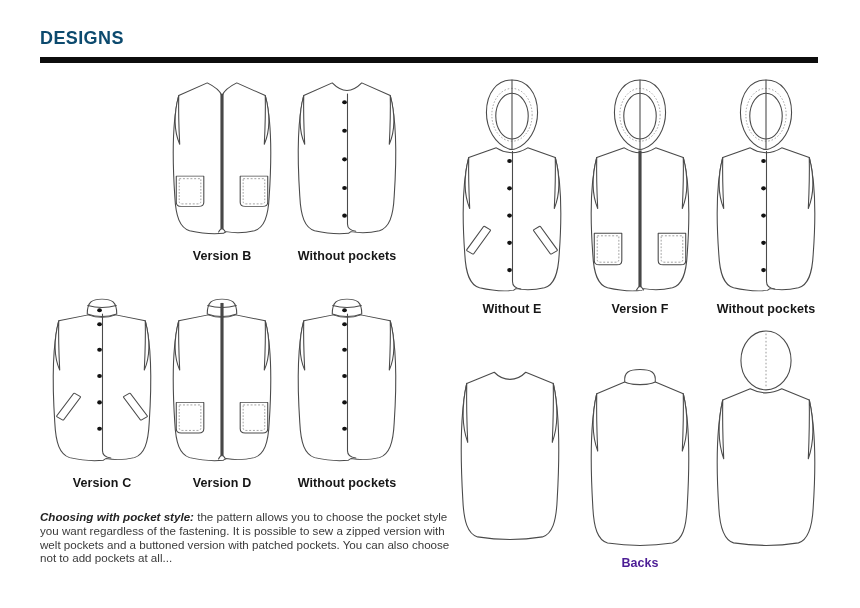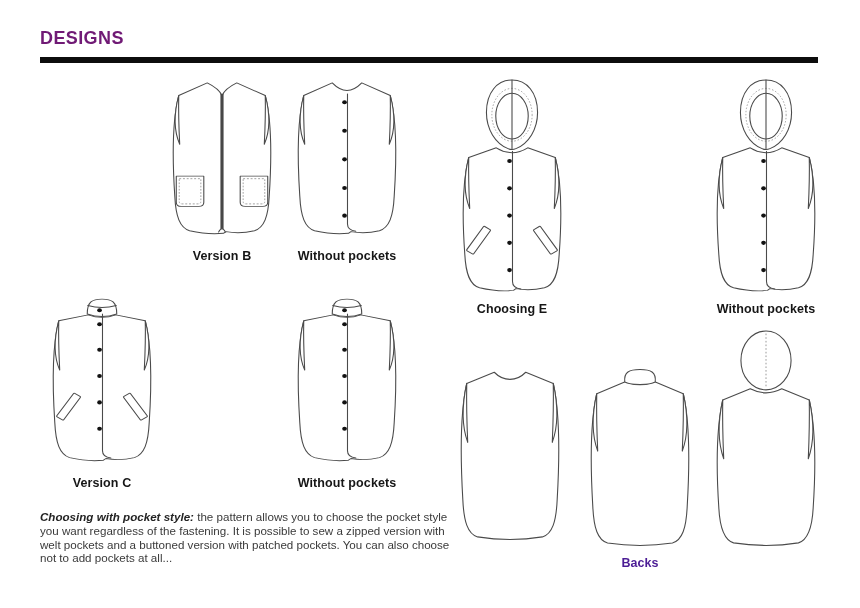--- a/index.html
+++ b/index.html
@@ -2,21 +2,21 @@
 <html><head>
 <meta charset="utf-8">
 <style>
   html,body{margin:0;padding:0;background:#fff;}
   #page{
     position:relative;width:860px;height:608px;background:#ffffff;
     font-family:"Liberation Sans","DejaVu Sans",sans-serif;overflow:hidden;
   }
   #title{
     position:absolute;left:40px;top:28px;margin:0;
-    font-size:18px;font-weight:bold;letter-spacing:0.4px;color:#701a75;
+    font-size:18px;font-weight:bold;letter-spacing:0.4px;color:#0c4a6e;
   }
   #title-rule{
     position:absolute;left:40px;top:57px;width:778px;height:6px;background:#0d0d0d;
   }
   .figure{position:absolute;}
   .figure svg{display:block;}
   .caption{
     margin-top:9px;text-align:center;font-size:12.5px;font-weight:bold;color:#161616;
     letter-spacing:0.1px;white-space:nowrap;
   }
@@ -88,20 +88,38 @@
           <path d="M 60.5 20 L 60.5 181 Q 60.5 188.5 69 189.5" fill="none" stroke="#4a4a4a" stroke-width="1.1" stroke-linejoin="round" stroke-linecap="round"></path>
           <circle cx="57.5" cy="15.5" r="2.4" fill="#121212"></circle>
           <circle cx="57.5" cy="32" r="2.4" fill="#121212"></circle>
           <circle cx="57.5" cy="62" r="2.4" fill="#121212"></circle>
           <circle cx="57.5" cy="93" r="2.4" fill="#121212"></circle>
           <circle cx="57.5" cy="124" r="2.4" fill="#121212"></circle>
           <circle cx="57.5" cy="155" r="2.4" fill="#121212"></circle>
         </svg>
       </div>
     <div class="caption">Version C</div>
+  </div>
+  <div class="figure" style="left:163px;top:297px">
+    <div class="art">
+        <svg width="118" height="170" viewBox="0 0 120 200" preserveAspectRatio="none" xmlns="http://www.w3.org/2000/svg">
+          <path d="M 16 28 L 46 21 Q 60 27 74 21 L 104 28 C 110 55 111 95 108 148 C 107 172 103 185 93 189 Q 78 193 64 190 L 61.5 192 Q 46 194 27 189 C 17 185 13 172 12 148 C 9 95 10 55 16 28 Z" fill="#fff" stroke="#4a4a4a" stroke-width="1.1" stroke-linejoin="round" stroke-linecap="round"></path>
+          <path d="M 16 28 C 11 50 11 70 17 86 C 16.2 68 15.6 48 16 28 Z" fill="#fff" stroke="#4a4a4a" stroke-width="1.1" stroke-linejoin="round" stroke-linecap="round"></path>
+          <path d="M 104 28 C 109 50 109 70 103 86 C 103.8 68 104.4 48 104 28 Z" fill="#fff" stroke="#4a4a4a" stroke-width="1.1" stroke-linejoin="round" stroke-linecap="round"></path>
+          <path d="M 45 20 C 45 5.5 50 2.5 60 2.5 C 70 2.5 75 5.5 75 20 Q 60 26 45 20 Z" fill="#fff" stroke="#4a4a4a" stroke-width="1.1" stroke-linejoin="round" stroke-linecap="round"></path>
+          <path d="M 45.5 10 Q 60 14.5 74.5 10" fill="none" stroke="#4a4a4a" stroke-width="1.1" stroke-linejoin="round" stroke-linecap="round"></path>
+          <path d="M 13.5 124 L 41.5 124 L 41.5 155 Q 41.5 160 36.5 160 L 18.5 160 Q 13.5 160 13.5 155 Z" fill="#fff" stroke="#4a4a4a" stroke-width="1.1" stroke-linejoin="round" stroke-linecap="round"></path>
+          <path d="M 16.5 127 L 38.5 127 L 38.5 154 Q 38.5 157 35.5 157 L 19.5 157 Q 16.5 157 16.5 154 Z" fill="none" stroke="#8f8f8f" stroke-width="0.9" stroke-dasharray="2 1.8"></path>
+          <path d="M 78.5 124 L 106.5 124 L 106.5 155 Q 106.5 160 101.5 160 L 83.5 160 Q 78.5 160 78.5 155 Z" fill="#fff" stroke="#4a4a4a" stroke-width="1.1" stroke-linejoin="round" stroke-linecap="round"></path>
+          <path d="M 81.5 127 L 103.5 127 L 103.5 154 Q 103.5 157 100.5 157 L 84.5 157 Q 81.5 157 81.5 154 Z" fill="none" stroke="#8f8f8f" stroke-width="0.9" stroke-dasharray="2 1.8"></path>
+          <line x1="60" y1="7" x2="60" y2="188" stroke="#474747" stroke-width="3.2"></line>
+          <path d="M 56.5 190.6 Q 60 182.5 63.5 190.6" fill="#fff" stroke="#4a4a4a" stroke-width="1.1" stroke-linejoin="round" stroke-linecap="round"></path>
+        </svg>
+      </div>
+    <div class="caption">Version D</div>
   </div>
   <div class="figure" style="left:288px;top:297px">
     <div class="art">
         <svg width="118" height="170" viewBox="0 0 120 200" preserveAspectRatio="none" xmlns="http://www.w3.org/2000/svg">
           <path d="M 16 28 L 46 21 Q 60 27 74 21 L 104 28 C 110 55 111 95 108 148 C 107 172 103 185 93 189 Q 78 193 64 190 L 61.5 192 Q 46 194 27 189 C 17 185 13 172 12 148 C 9 95 10 55 16 28 Z" fill="#fff" stroke="#4a4a4a" stroke-width="1.1" stroke-linejoin="round" stroke-linecap="round"></path>
           <path d="M 16 28 C 11 50 11 70 17 86 C 16.2 68 15.6 48 16 28 Z" fill="#fff" stroke="#4a4a4a" stroke-width="1.1" stroke-linejoin="round" stroke-linecap="round"></path>
           <path d="M 104 28 C 109 50 109 70 103 86 C 103.8 68 104.4 48 104 28 Z" fill="#fff" stroke="#4a4a4a" stroke-width="1.1" stroke-linejoin="round" stroke-linecap="round"></path>
           <path d="M 45 20 C 45 5.5 50 2.5 60 2.5 C 70 2.5 75 5.5 75 20 Q 60 26 45 20 Z" fill="#fff" stroke="#4a4a4a" stroke-width="1.1" stroke-linejoin="round" stroke-linecap="round"></path>
           <path d="M 45.5 10 Q 60 14.5 74.5 10" fill="none" stroke="#4a4a4a" stroke-width="1.1" stroke-linejoin="round" stroke-linecap="round"></path>
           <path d="M 60.5 20 L 60.5 181 Q 60.5 188.5 69 189.5" fill="none" stroke="#4a4a4a" stroke-width="1.1" stroke-linejoin="round" stroke-linecap="round"></path>
@@ -133,21 +151,41 @@
             <rect x="-4.2" y="-16.5" width="8.4" height="33" rx="1" fill="#fff" stroke="#4a4a4a" stroke-width="1.1" stroke-linejoin="round" stroke-linecap="round"></rect>
           </g>
           <path d="M 60.5 89 L 60.5 237 Q 60.5 244.5 69 245.5" fill="none" stroke="#4a4a4a" stroke-width="1.1" stroke-linejoin="round" stroke-linecap="round"></path>
           <circle cx="57.5" cy="100" r="2.4" fill="#121212"></circle>
           <circle cx="57.5" cy="131" r="2.4" fill="#121212"></circle>
           <circle cx="57.5" cy="162" r="2.4" fill="#121212"></circle>
           <circle cx="57.5" cy="193" r="2.4" fill="#121212"></circle>
           <circle cx="57.5" cy="224" r="2.4" fill="#121212"></circle>
         </svg>
       </div>
-    <div class="caption">Choosing E</div>
+    <div class="caption">Without E</div>
+  </div>
+  <div class="figure" style="left:581px;top:73px">
+    <div class="art">
+        <svg width="118" height="220" viewBox="0 0 120 250" preserveAspectRatio="none" xmlns="http://www.w3.org/2000/svg">
+          <path d="M 16 96 L 44 85 Q 60 96 76 85 L 104 96 C 110 122 111 160 108 206 C 107 228 103 241 93 244 Q 78 248 64 245 L 61.5 247 Q 46 249 27 244 C 17 241 13 228 12 206 C 9 160 10 122 16 96 Z" fill="#fff" stroke="#4a4a4a" stroke-width="1.1" stroke-linejoin="round" stroke-linecap="round"></path>
+          <path d="M 16 96 C 11 118 11 138 17 154 C 16.2 136 15.6 116 16 96 Z" fill="#fff" stroke="#4a4a4a" stroke-width="1.1" stroke-linejoin="round" stroke-linecap="round"></path>
+          <path d="M 104 96 C 109 118 109 138 103 154 C 103.8 136 104.4 116 104 96 Z" fill="#fff" stroke="#4a4a4a" stroke-width="1.1" stroke-linejoin="round" stroke-linecap="round"></path>
+          <path d="M 60 8 C 45 8 34 22 34 45 C 34 64 43 80 56 86 Q 60 88 64 86 C 77 80 86 64 86 45 C 86 22 75 8 60 8 Z" fill="#fff" stroke="#4a4a4a" stroke-width="1.1" stroke-linejoin="round" stroke-linecap="round"></path>
+          <ellipse cx="60" cy="47.5" rx="20.5" ry="30" fill="none" stroke="#8f8f8f" stroke-width="0.9" stroke-dasharray="1.6 2"></ellipse>
+          <ellipse cx="60" cy="49" rx="16.5" ry="26" fill="#fff" stroke="#4a4a4a" stroke-width="1.1" stroke-linejoin="round" stroke-linecap="round"></ellipse>
+          <path d="M 60 8 L 60 86" fill="none" stroke="#4a4a4a" stroke-width="1.1" stroke-linejoin="round" stroke-linecap="round"></path>
+          <path d="M 13.5 182 L 41.5 182 L 41.5 213 Q 41.5 218 36.5 218 L 18.5 218 Q 13.5 218 13.5 213 Z" fill="#fff" stroke="#4a4a4a" stroke-width="1.1" stroke-linejoin="round" stroke-linecap="round"></path>
+          <path d="M 16.5 185 L 38.5 185 L 38.5 212 Q 38.5 215 35.5 215 L 19.5 215 Q 16.5 215 16.5 212 Z" fill="none" stroke="#8f8f8f" stroke-width="0.9" stroke-dasharray="2 1.8"></path>
+          <path d="M 78.5 182 L 106.5 182 L 106.5 213 Q 106.5 218 101.5 218 L 83.5 218 Q 78.5 218 78.5 213 Z" fill="#fff" stroke="#4a4a4a" stroke-width="1.1" stroke-linejoin="round" stroke-linecap="round"></path>
+          <path d="M 81.5 185 L 103.5 185 L 103.5 212 Q 103.5 215 100.5 215 L 84.5 215 Q 81.5 215 81.5 212 Z" fill="none" stroke="#8f8f8f" stroke-width="0.9" stroke-dasharray="2 1.8"></path>
+          <line x1="60" y1="88" x2="60" y2="244" stroke="#474747" stroke-width="3.2"></line>
+          <path d="M 56.5 246.6 Q 60 238.5 63.5 246.6" fill="#fff" stroke="#4a4a4a" stroke-width="1.1" stroke-linejoin="round" stroke-linecap="round"></path>
+        </svg>
+      </div>
+    <div class="caption">Version F</div>
   </div>
   <div class="figure" style="left:707px;top:73px">
     <div class="art">
         <svg width="118" height="220" viewBox="0 0 120 250" preserveAspectRatio="none" xmlns="http://www.w3.org/2000/svg">
           <path d="M 16 96 L 44 85 Q 60 96 76 85 L 104 96 C 110 122 111 160 108 206 C 107 228 103 241 93 244 Q 78 248 64 245 L 61.5 247 Q 46 249 27 244 C 17 241 13 228 12 206 C 9 160 10 122 16 96 Z" fill="#fff" stroke="#4a4a4a" stroke-width="1.1" stroke-linejoin="round" stroke-linecap="round"></path>
           <path d="M 16 96 C 11 118 11 138 17 154 C 16.2 136 15.6 116 16 96 Z" fill="#fff" stroke="#4a4a4a" stroke-width="1.1" stroke-linejoin="round" stroke-linecap="round"></path>
           <path d="M 104 96 C 109 118 109 138 103 154 C 103.8 136 104.4 116 104 96 Z" fill="#fff" stroke="#4a4a4a" stroke-width="1.1" stroke-linejoin="round" stroke-linecap="round"></path>
           <path d="M 60 8 C 45 8 34 22 34 45 C 34 64 43 80 56 86 Q 60 88 64 86 C 77 80 86 64 86 45 C 86 22 75 8 60 8 Z" fill="#fff" stroke="#4a4a4a" stroke-width="1.1" stroke-linejoin="round" stroke-linecap="round"></path>
           <ellipse cx="60" cy="47.5" rx="20.5" ry="30" fill="none" stroke="#8f8f8f" stroke-width="0.9" stroke-dasharray="1.6 2"></ellipse>
           <ellipse cx="60" cy="49" rx="16.5" ry="26" fill="#fff" stroke="#4a4a4a" stroke-width="1.1" stroke-linejoin="round" stroke-linecap="round"></ellipse>

